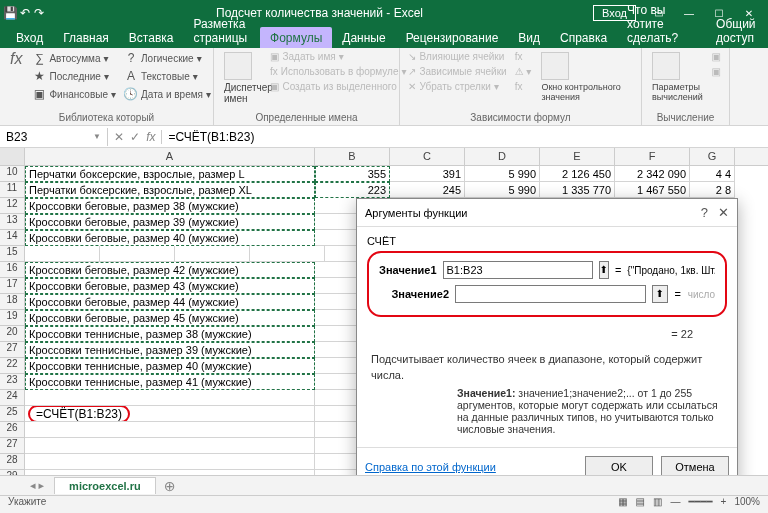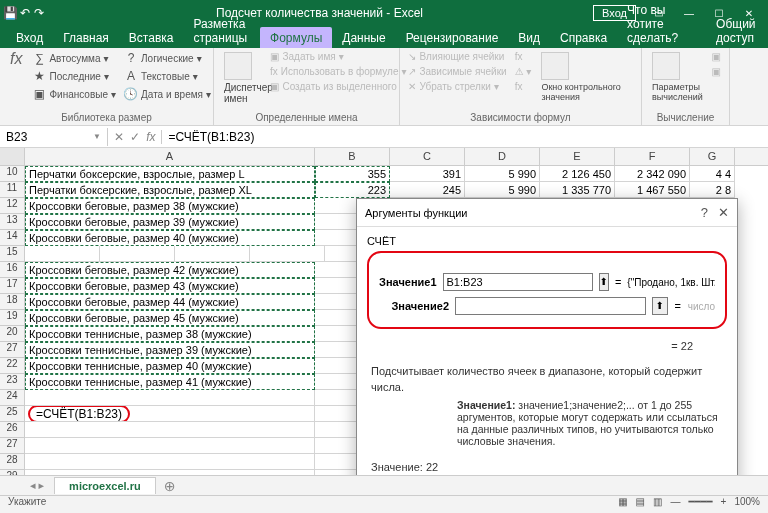--- a/index.html
+++ b/index.html
@@ -37,21 +37,21 @@
 .row{display:flex;height:16px}
 .rh{width:25px;background:#f3f3f3;border-right:1px solid #ccc;border-bottom:1px solid #ccc;text-align:center;font-size:10px;color:#444}
 .cell{border-right:1px solid #d4d4d4;border-bottom:1px solid #d4d4d4;padding:0 3px;font-size:11px;white-space:nowrap;overflow:hidden;display:flex;align-items:center}
 .cell.r{justify-content:flex-end}
 .w-a{width:290px}.w-b{width:75px}.w-c{width:75px}.w-d{width:75px}.w-e{width:75px}.w-f{width:75px}.w-g{width:45px}
 .formula-cell{border:2px solid #e30613;border-radius:12px;padding:0 6px;font-size:12px;display:flex;align-items:center}
 .dlg{position:absolute;left:356px;top:198px;width:382px;background:#fff;border:1px solid #888;box-shadow:0 4px 16px rgba(0,0,0,.3);font-size:11px}
 .dlg-title{background:#fff;border-bottom:1px solid #ddd;padding:6px 8px;display:flex;justify-content:space-between;align-items:center}
 .dlg-title .ctrl{display:flex;gap:10px;color:#555;font-size:13px}
 .dlg-body{padding:8px 10px}
-.args-box{border:2px solid #e30613;border-radius:14px;padding:20px 10px 6px;margin:4px 0 10px}
+.args-box{border:2px solid #e30613;border-radius:14px;padding:8px 10px 6px;margin:4px 0 10px}
 .arg-row{display:flex;align-items:center;gap:6px;margin-bottom:6px}
 .arg-row label{width:70px;text-align:right;font-weight:bold;font-size:11px}
 .arg-row input{flex:1;height:18px;border:1px solid #7a7a7a;padding:0 3px;font-size:11px}
 .arg-row .pick{width:16px;height:18px;border:1px solid #7a7a7a;background:#eee;text-align:center;font-size:10px;line-height:16px}
 .arg-row .eq{width:8px;text-align:center}
 .arg-row .val{white-space:nowrap;overflow:hidden;max-width:100px;font-size:10px}
 .dlg-desc{color:#333;line-height:1.4;padding:0 4px}
 .dlg-desc .res{text-align:right;padding-right:30px;margin-bottom:10px}
 .dlg-hint{padding:4px 4px 4px 90px;font-size:10.5px;color:#333}
 .dlg-val{padding:10px 4px 4px;color:#333}
@@ -104,21 +104,21 @@
         <div class="rb"><span class="ico">∑</span><span>Автосумма</span> ▾</div>
         <div class="rb"><span class="ico">★</span><span>Последние</span> ▾</div>
         <div class="rb"><span class="ico">▣</span><span>Финансовые</span> ▾</div>
       </div>
       <div class="col">
         <div class="rb"><span class="ico">?</span><span>Логические</span> ▾</div>
         <div class="rb"><span class="ico">A</span><span>Текстовые</span> ▾</div>
         <div class="rb"><span class="ico">🕓</span><span>Дата и время</span> ▾</div>
       </div>
     </div>
-    <div class="grp-label">Библиотека размер</div>
+    <div class="grp-label">Библиотека который</div>
   </div>
   <div class="grp" style="width:186px">
     <div class="grp-body">
       <div class="big-ico dis">
           <div class="im"></div>
           <span>Диспетчер имен</span>
         </div>
       <div class="col">
         <div class="rb dis">▣ <span>Задать имя</span> ▾</div>
         <div class="rb dis">fx <span>Использовать в формуле</span> ▾</div>
@@ -424,21 +424,20 @@
         <div class="pick">⬆</div>
         <span class="eq">=</span>
         <span class="val" style="color:#aaa">число</span>
       </div>
     </div>
     <div class="dlg-desc">
       <div class="res">=  22</div>
       <div>Подсчитывает количество ячеек в диапазоне, который содержит числа.</div>
     </div>
     <div class="dlg-hint"><b>Значение1:</b> <span>значение1;значение2;... от 1 до 255 аргументов, которые могут содержать или ссылаться на данные различных типов, но учитываются только числовые значения.</span></div>
-    <div class="dlg-val">Значение:  22</div>
   </div>
   <div class="dlg-foot">
     <a>Справка по этой функции</a>
     <button>OK</button>
     <button>Отмена</button>
   </div>
 </div>
 
 <div class="sheet-tabs">
   <span style="color:#888;margin-right:10px">◂ ▸</span>

